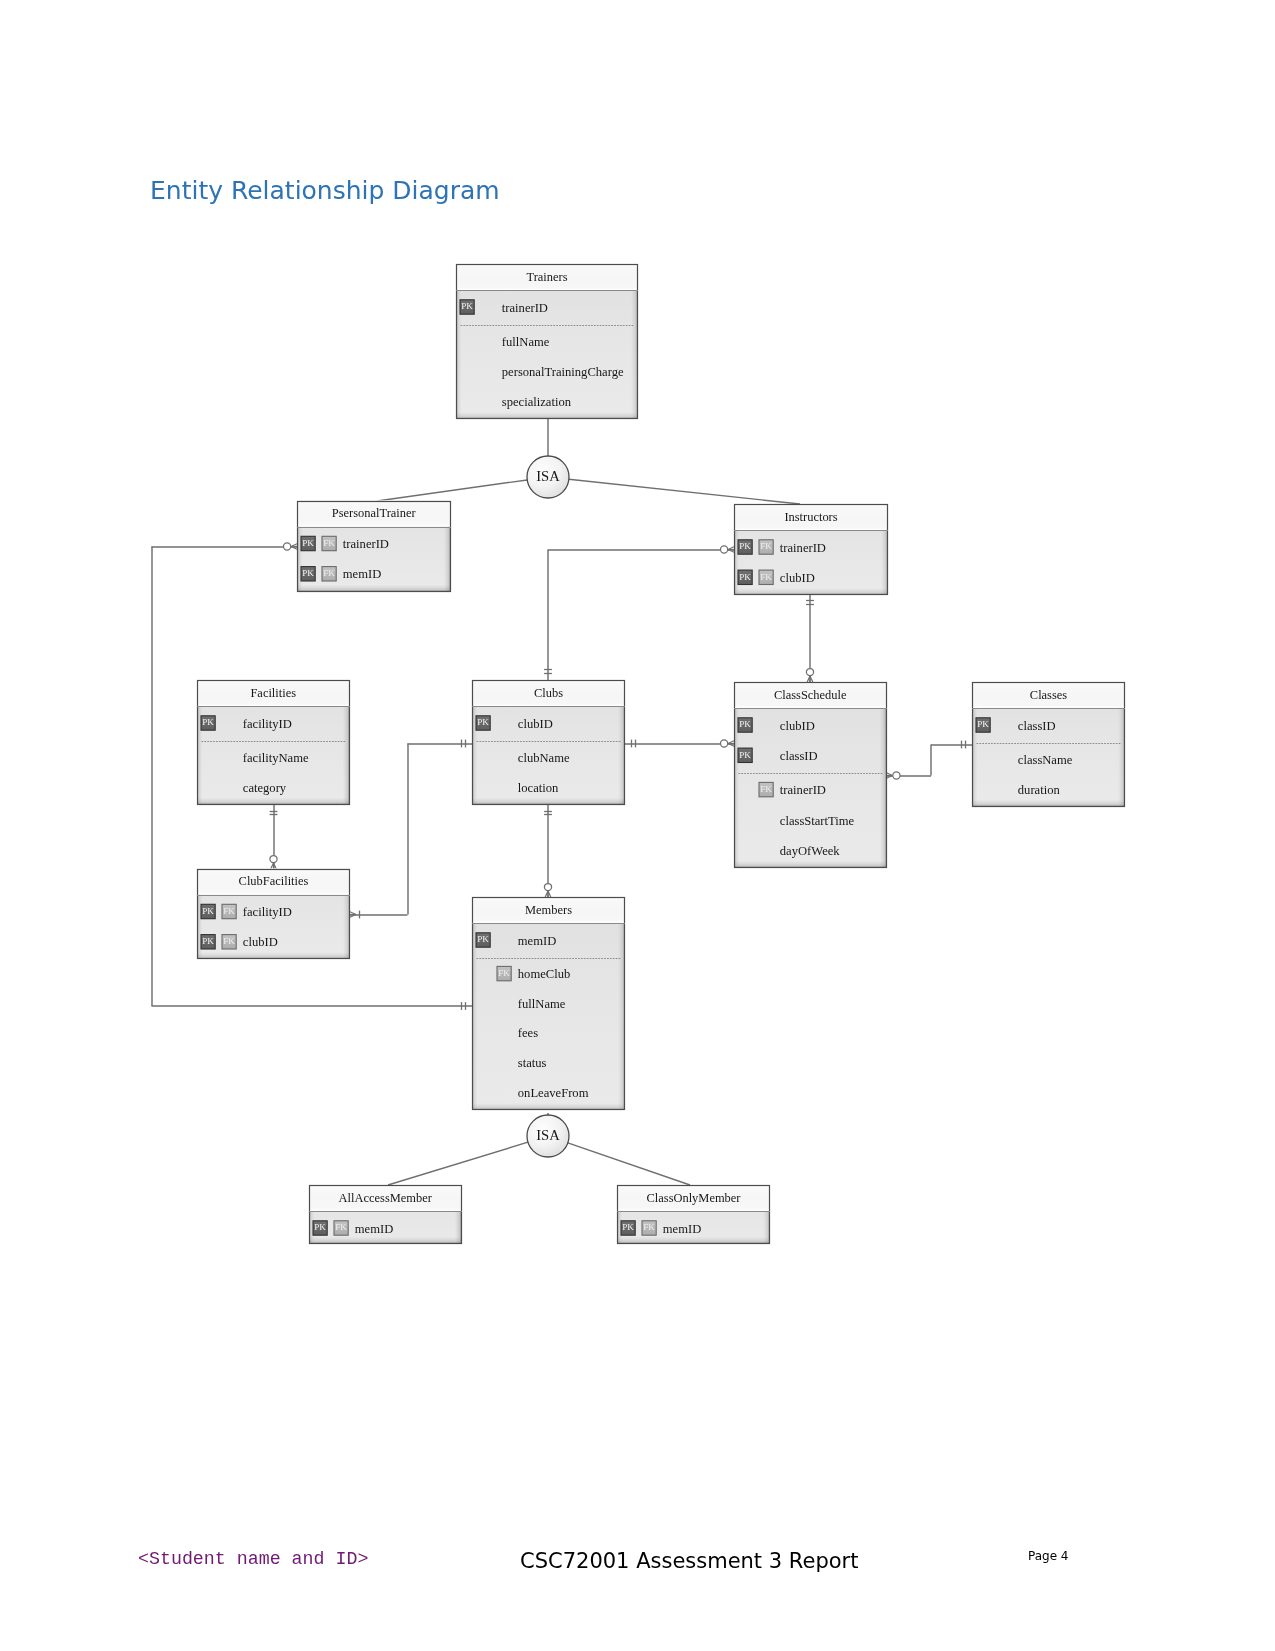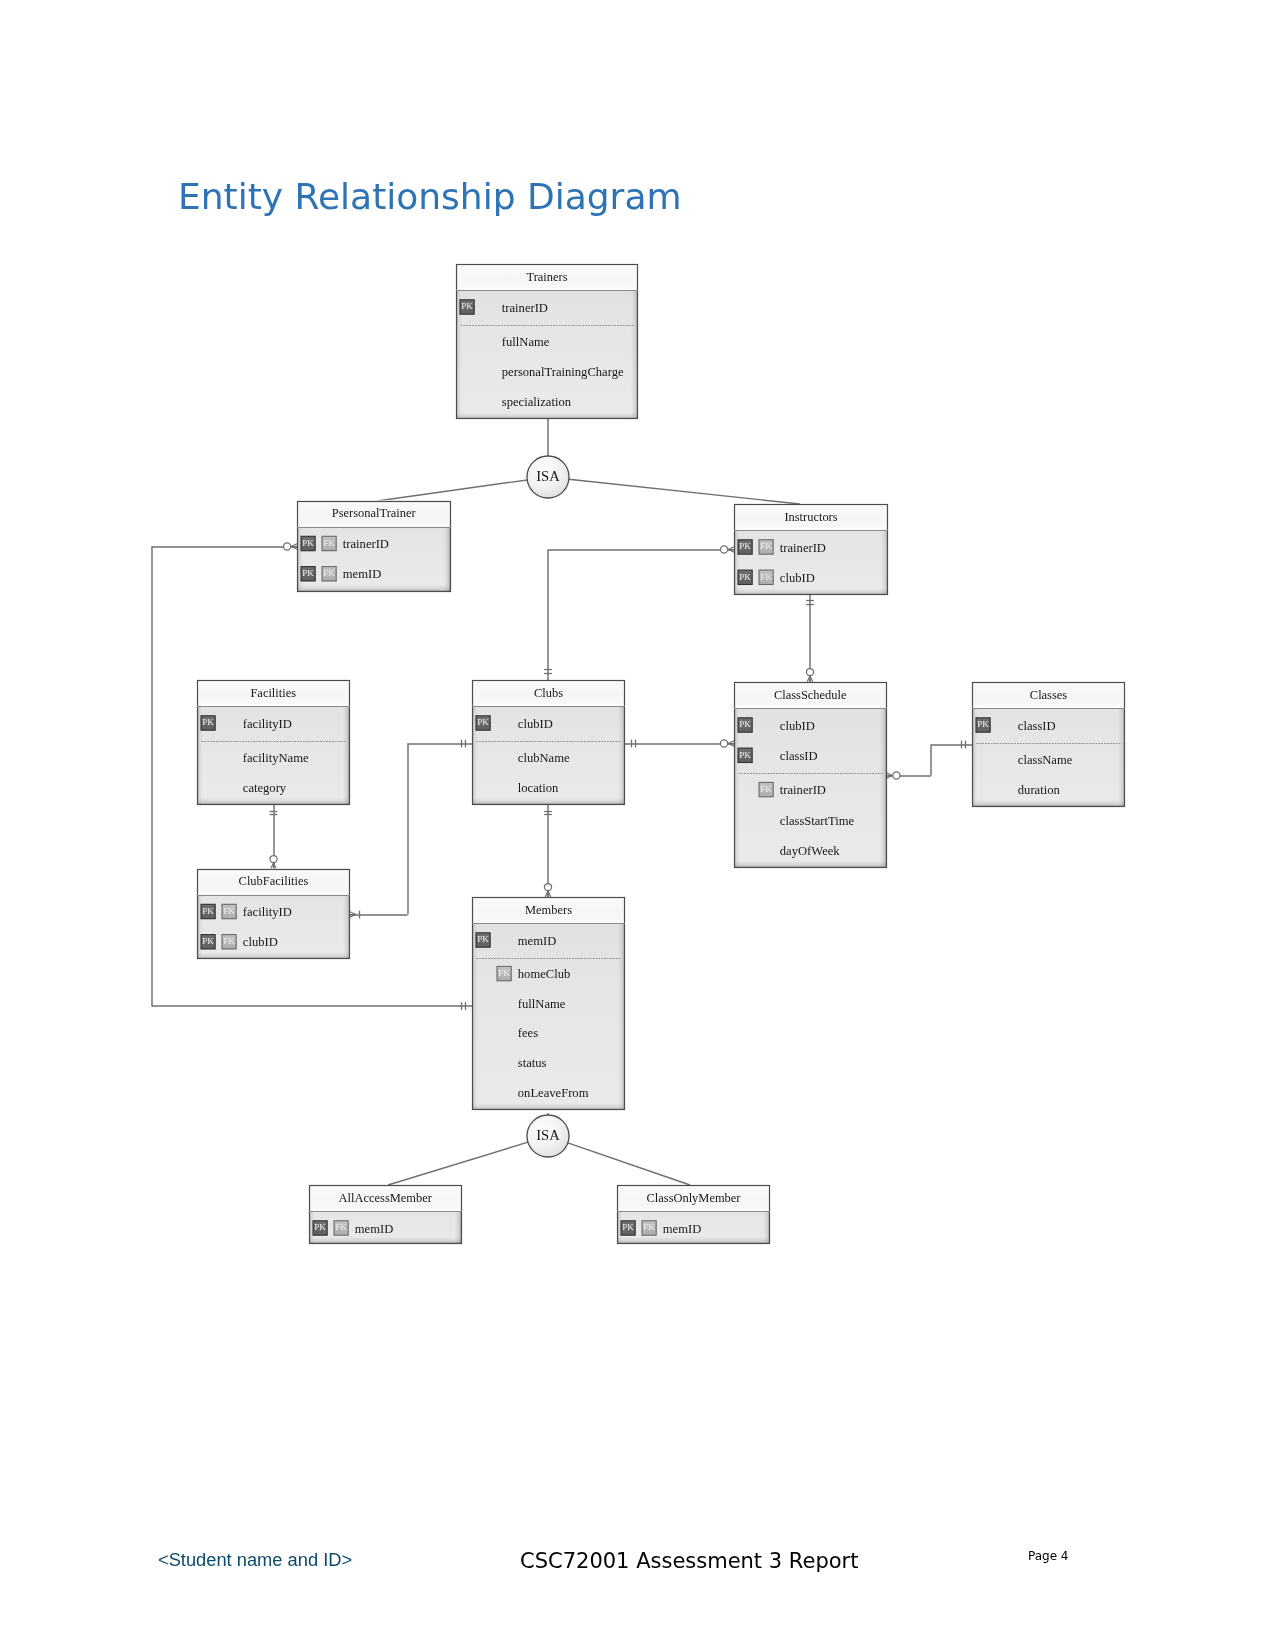--- a/index.html
+++ b/index.html
@@ -1,21 +1,21 @@
 <!DOCTYPE html>
 <html><head>
 <meta charset="utf-8">
 <title>Entity Relationship Diagram</title>
 <style>
   html,body{margin:0;padding:0;}
   body{width:1275px;height:1651px;background:#ffffff;font-family:"Liberation Sans",sans-serif;overflow:hidden;position:relative;}
   #page{position:absolute;left:0;top:0;width:1275px;height:1651px;}
-  .doc-title{position:absolute;left:150px;top:176px;font-size:36px;color:#2e74b5;font-family:"DejaVu Sans",sans-serif;font-weight:400;letter-spacing:0px;white-space:nowrap;margin-left:28px;}
+  .doc-title{position:absolute;left:150px;top:176px;font-size:25px;color:#2e74b5;font-family:"DejaVu Sans",sans-serif;font-weight:400;letter-spacing:0px;white-space:nowrap;}
   #erd{position:absolute;left:0;top:0;}
-  .f-left{position:absolute;left:158px;top:1549px;font-size:18.3px;color:#0c4a6e;font-family:Liberation Sans, sans-serif;}
+  .f-left{position:absolute;left:138px;top:1549px;font-size:18.3px;color:#701a75;font-family:Liberation Mono, monospace;}
   .f-center{position:absolute;left:520px;top:1549px;font-size:21px;color:#000;font-family:"DejaVu Sans",sans-serif;}
   .f-right{position:absolute;left:1028px;top:1549px;font-size:12px;color:#000;font-family:"DejaVu Sans",sans-serif;}
 </style>
 </head>
 <body>
 
 <div id="page">
   <div class="doc-title">Entity Relationship Diagram</div>
   <svg id="erd" width="1275" height="1651">
       <defs>

